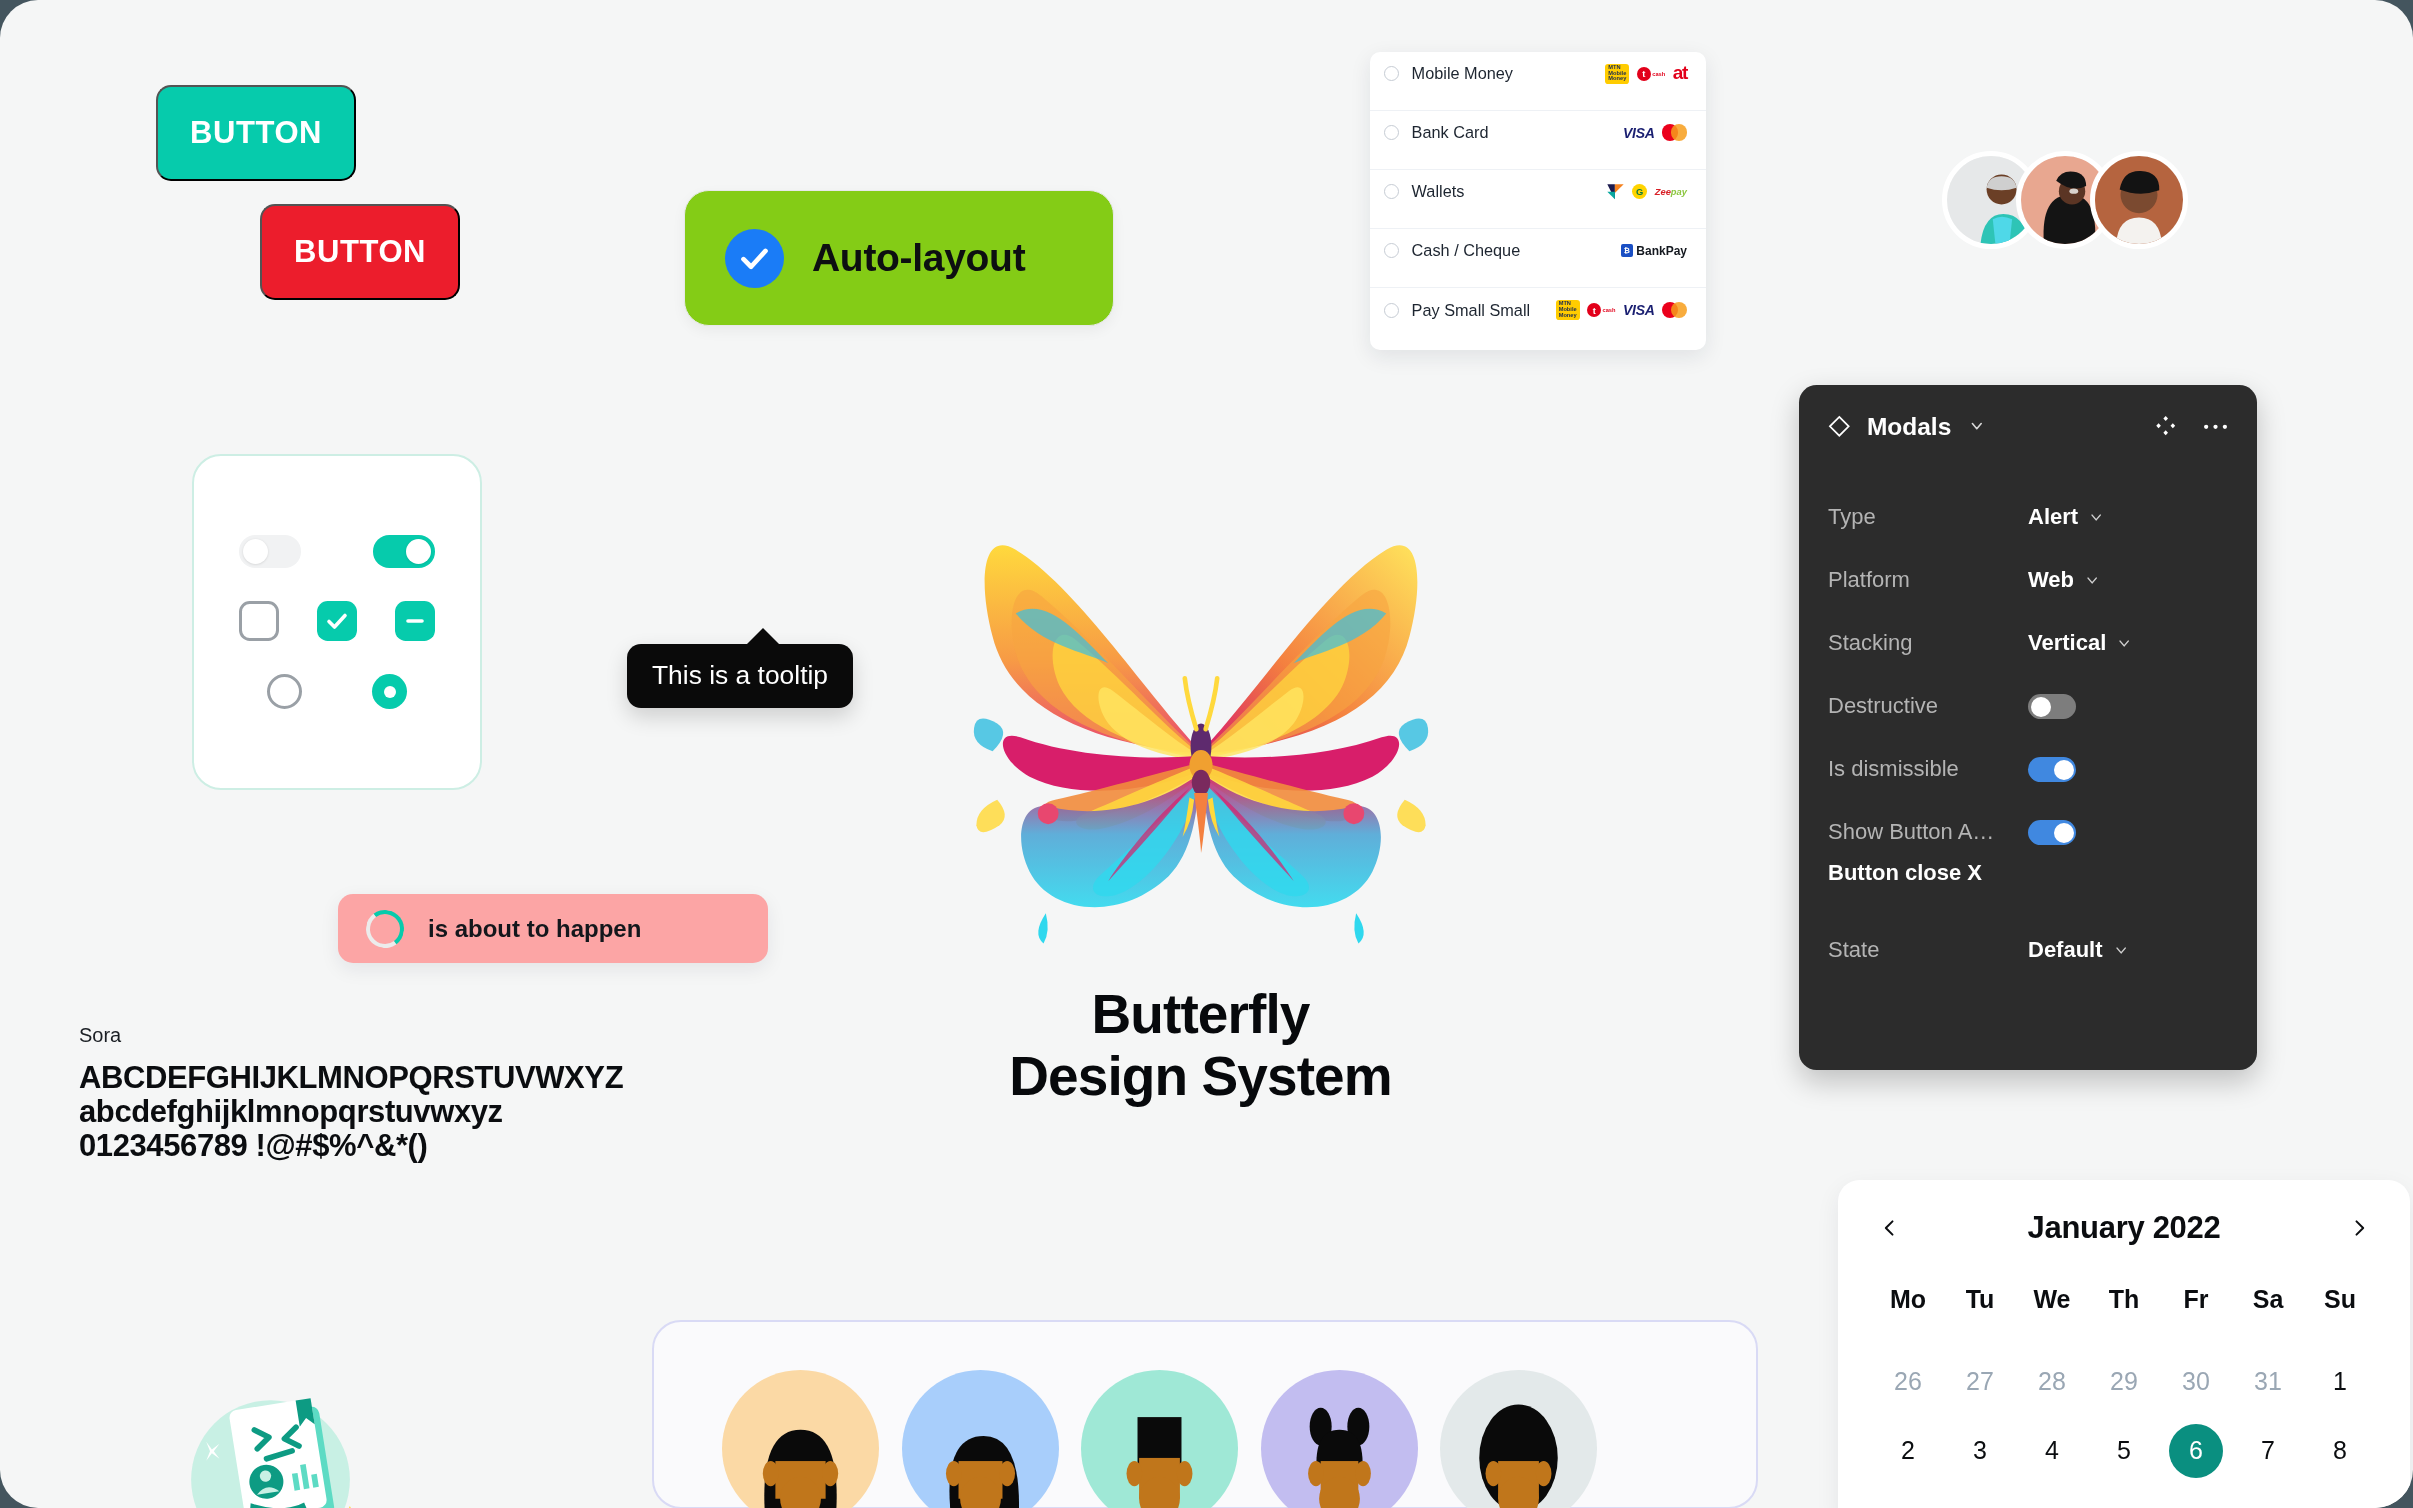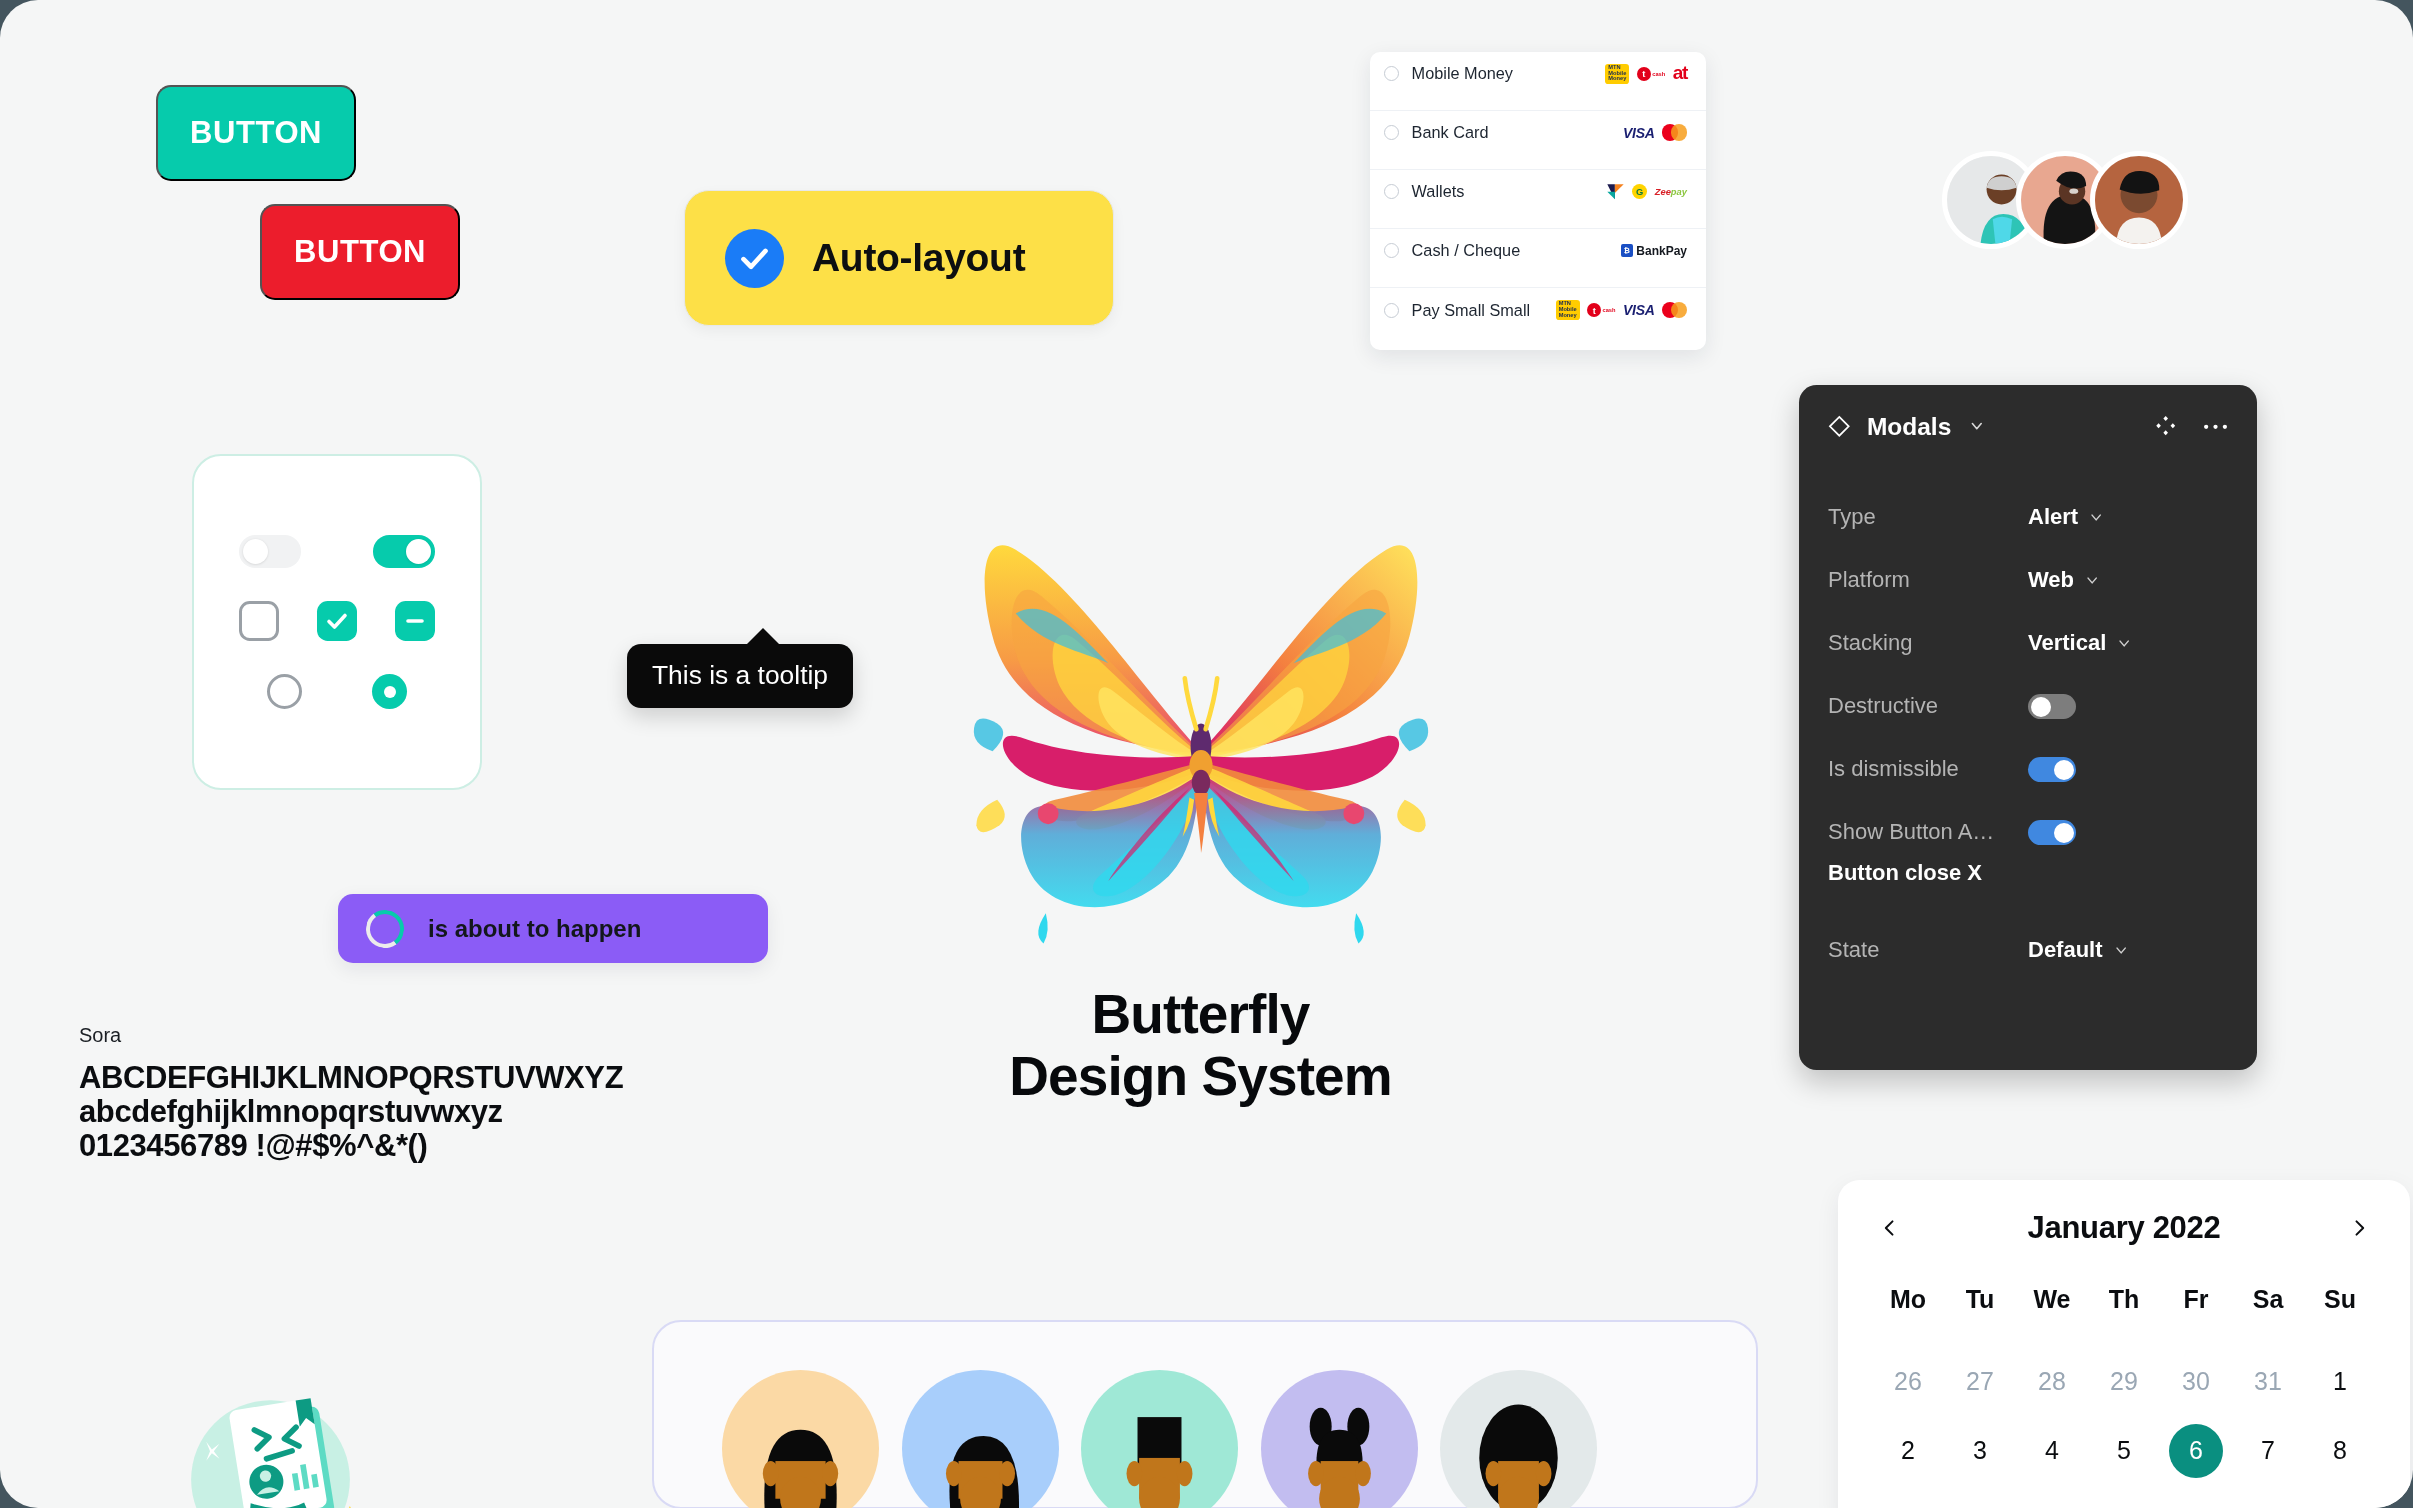--- a/index.html
+++ b/index.html
@@ -31,21 +31,21 @@
   #btn-danger {
     left: 260px; top: 204px; width: 200px; height: 96px;
     background: #ec1d2c; border-radius: 15px;
     font-size: 31px;
   }
 
   
   #auto-layout-card {
     position: absolute; left: 684px; top: 190px;
     width: 430px; height: 136px;
-    background: #fde047;
+    background: #84cc16;
     border: 1.9px solid #e7e8e9;
     border-radius: 25px;
     display: flex; align-items: center;
     padding-left: 40px; gap: 28px;
     box-shadow: 0 5px 14px rgba(0,0,0,0.05);
   }
   #auto-layout-check {
     width: 59px; height: 59px; border-radius: 50%;
     background: #1a7cf7;
     display: flex; align-items: center; justify-content: center;
@@ -185,21 +185,21 @@
     width: 0; height: 0;
     border-left: 17.6px solid transparent;
     border-right: 17.6px solid transparent;
     border-bottom: 17.6px solid #0a0a0a;
   }
 
   
   #toast {
     position: absolute; left: 338px; top: 894px;
     width: 430px; height: 69px;
-    background: #8b5cf6; border-radius: 15px;
+    background: #fca5a5; border-radius: 15px;
     display: flex; align-items: center; gap: 24px;
     padding-left: 28px;
     box-shadow: 0 6.3px 19px rgba(20,30,50,0.08);
   }
   #spinner {
     width: 38px; height: 38px; border-radius: 50%;
     border: 4.4px solid #ececec;
     border-top-color: #06cbac;
     border-right-color: #06cbac;
     transform: rotate(8deg);

